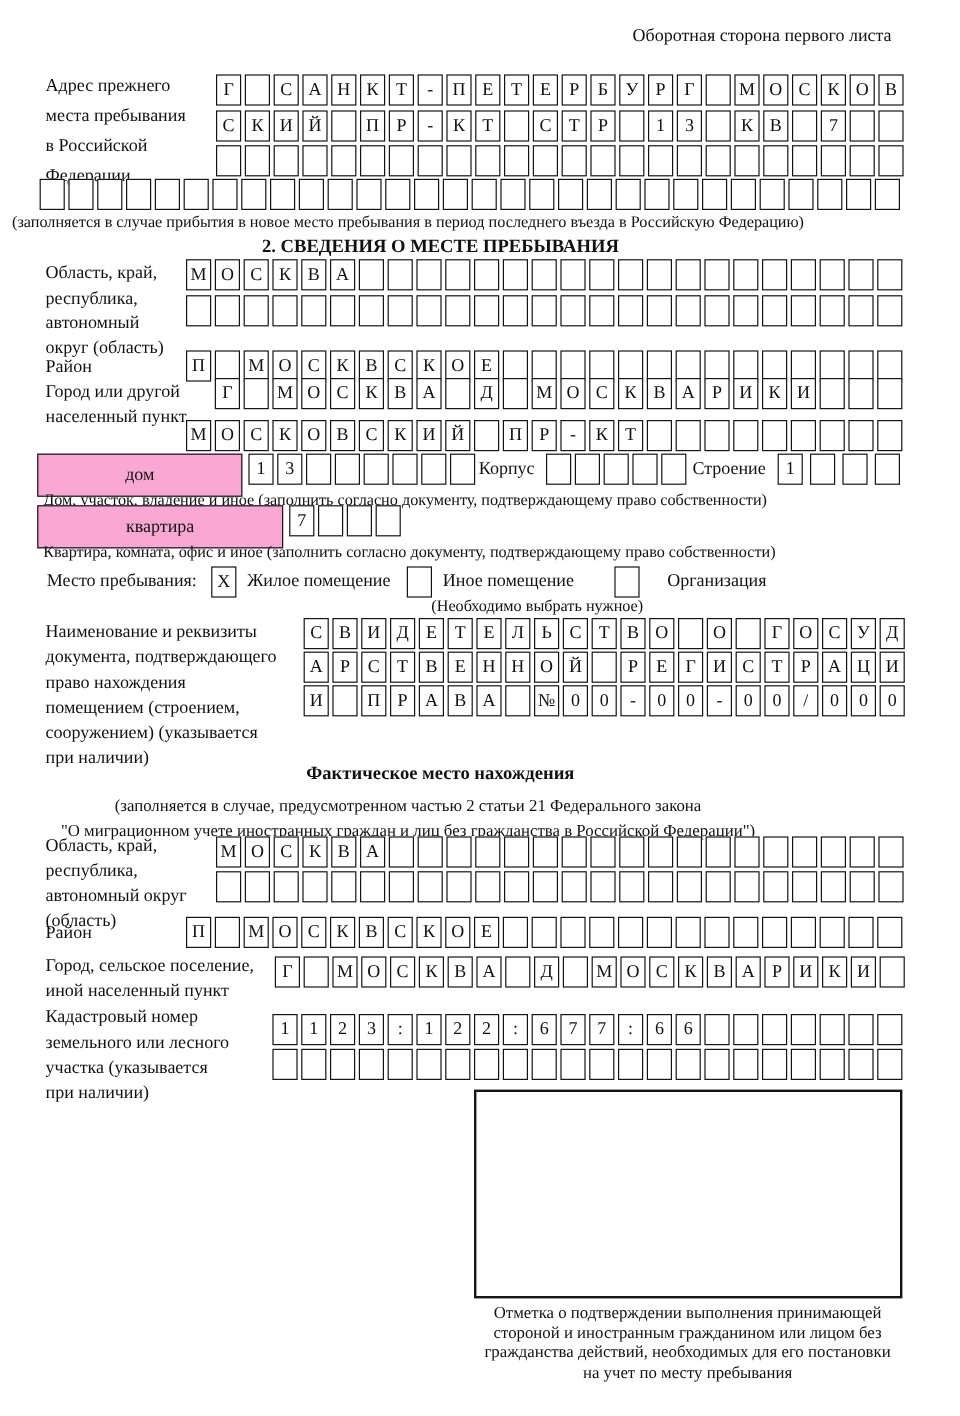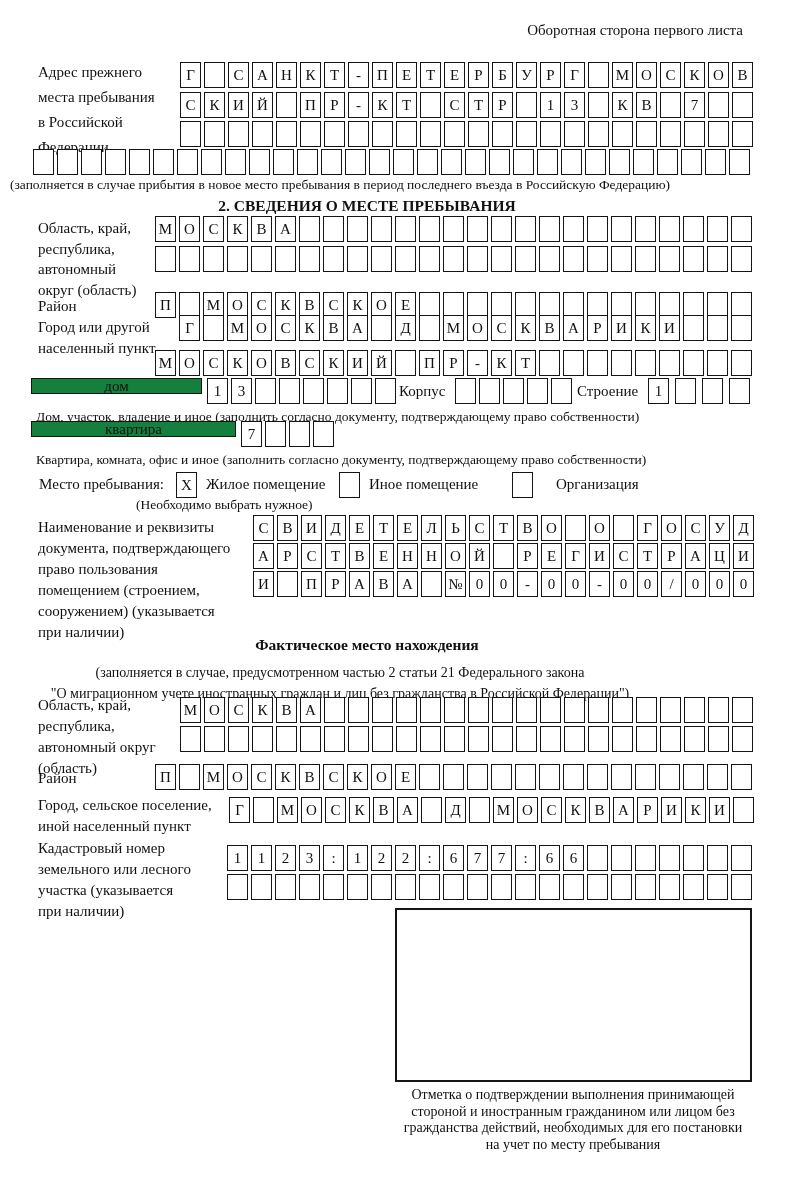--- a/index.html
+++ b/index.html
@@ -10,22 +10,22 @@
   }
   .abs{position:absolute;}
   .row{position:absolute;display:flex;}
   .cell{
     width:21px;height:26px;box-sizing:border-box;border:1.5px solid #141414;
     margin-right:3px;display:flex;align-items:center;justify-content:center;
     font-size:15px;line-height:1;background:#fff;flex:0 0 auto;
   }
   .row.spread .cell{margin-right:6px;}
   .labelbox{
-    position:absolute;box-sizing:border-box;border:1.5px solid #141414;height:16px;
-    display:flex;align-items:center;justify-content:center;font-size:15px;background:#15803d;
+    position:absolute;box-sizing:border-box;border:1.5px solid #141414;height:36px;
+    display:flex;align-items:center;justify-content:center;font-size:15px;background:#f9a8d4;
   }
   .lbl{position:absolute;font-size:15px;line-height:20.5px;}
   .lbl.lh25 div{line-height:25px;}
   .lbl.lh21 div{line-height:21px;}
   .note{position:absolute;font-size:13.5px;}
   .center{left:0;width:680px;text-align:center;}
   .title{position:absolute;left:0;width:734px;text-align:center;font-weight:bold;font-size:15.5px;}
   .stampbox{position:absolute;border:2px solid #141414;background:#fff;box-sizing:border-box;}
   .caption{position:absolute;text-align:center;font-size:14px;line-height:16.5px;}
 </style>
@@ -341,26 +341,26 @@
   </div>
 <div class="note" style="left:36px;top:452px;">Квартира, комната, офис и иное (заполнить согласно документу, подтверждающему право собственности)</div>
 
 <div class="abs" style="left:39px;top:476px;font-size:15px;">Место пребывания:</div>
 <div class="cell abs" style="left:176px;top:472px;">X</div>
 <div class="abs" style="left:206px;top:476px;font-size:15px;">Жилое помещение</div>
 <div class="cell abs" style="left:339px;top:472px;"></div>
 <div class="abs" style="left:369px;top:476px;font-size:15px;">Иное помещение</div>
 <div class="cell abs" style="left:512px;top:472px;"></div>
 <div class="abs" style="left:556px;top:476px;font-size:15px;">Организация</div>
-<div class="note" style="left:136px;top:497px;width:400px;text-align:left;">(Необходимо выбрать нужное)</div>
+<div class="note" style="left:136px;top:497px;width:400px;text-align:right;">(Необходимо выбрать нужное)</div>
 
 <div class="lbl lh21" style="left:38px;top:517px;">
     <div>Наименование и реквизиты</div>
     <div>документа, подтверждающего</div>
-    <div>право пользования</div>
+    <div>право нахождения</div>
     <div>помещением (строением,</div>
     <div>сооружением) (указывается</div>
     <div>при наличии)</div>
   </div>
 <div class="row" style="left:253px;top:515px;">
     <span class="cell">С</span>
     <span class="cell">В</span>
     <span class="cell">И</span>
     <span class="cell">Д</span>
     <span class="cell">Е</span>

